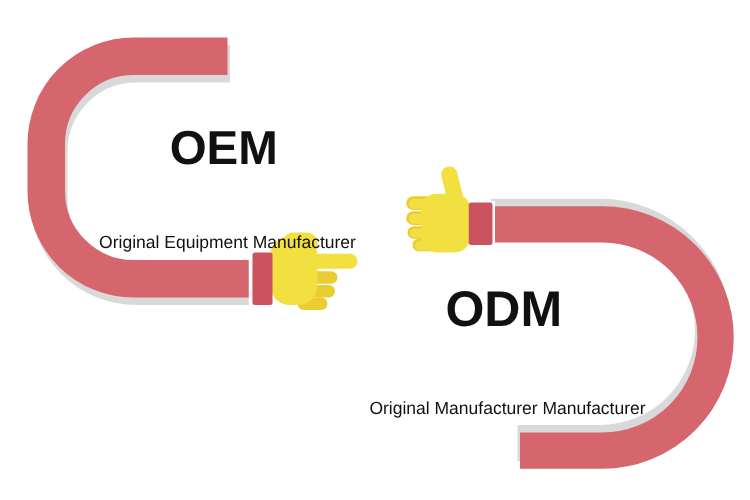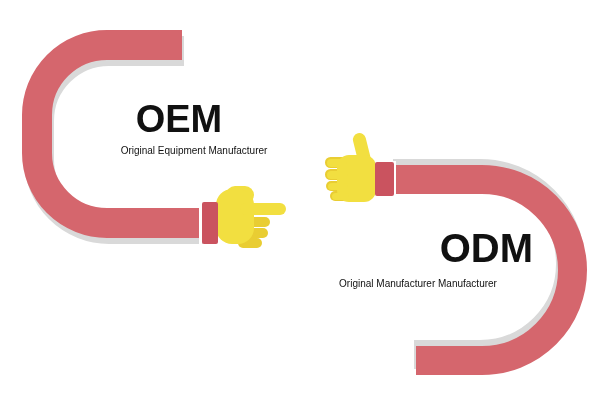--- a/index.html
+++ b/index.html
@@ -15,22 +15,22 @@
   .sleeve{stroke:var(--sleeve-red);fill:none;}
   .cuff{fill:var(--cuff-red);}
   .cuff-gap{fill:var(--bg);}
   .hand{fill:var(--hand-yellow);}
   .hand-dark{fill:var(--hand-yellow-dark);}
   .label-group{position:absolute;text-align:center;color:var(--text);}
   .oem-group{left:59px;top:0;width:240px;}
   .odm-group{left:273px;top:0;width:260px;}
   .title{position:absolute;left:0;width:100%;font-weight:bold;line-height:1;letter-spacing:0;}
   .oem-title{top:100px;font-size:38px;}
-  .odm-title{top:228px;font-size:40px;text-align:right;}
-  .subtitle{position:absolute;left:15px;width:100%;font-size:10px;line-height:1.2;}
+  .odm-title{top:228px;font-size:40px;}
+  .subtitle{position:absolute;left:3px;width:100%;font-size:14px;line-height:1.2;margin-top:40px;}
   .oem-subtitle{top:145px;}
   .odm-subtitle{top:278px;}
 </style>
 </head>
 <body>
 
 <div class="stage">
 
   <svg class="art" viewBox="0 0 600 400" aria-hidden="true">
 

